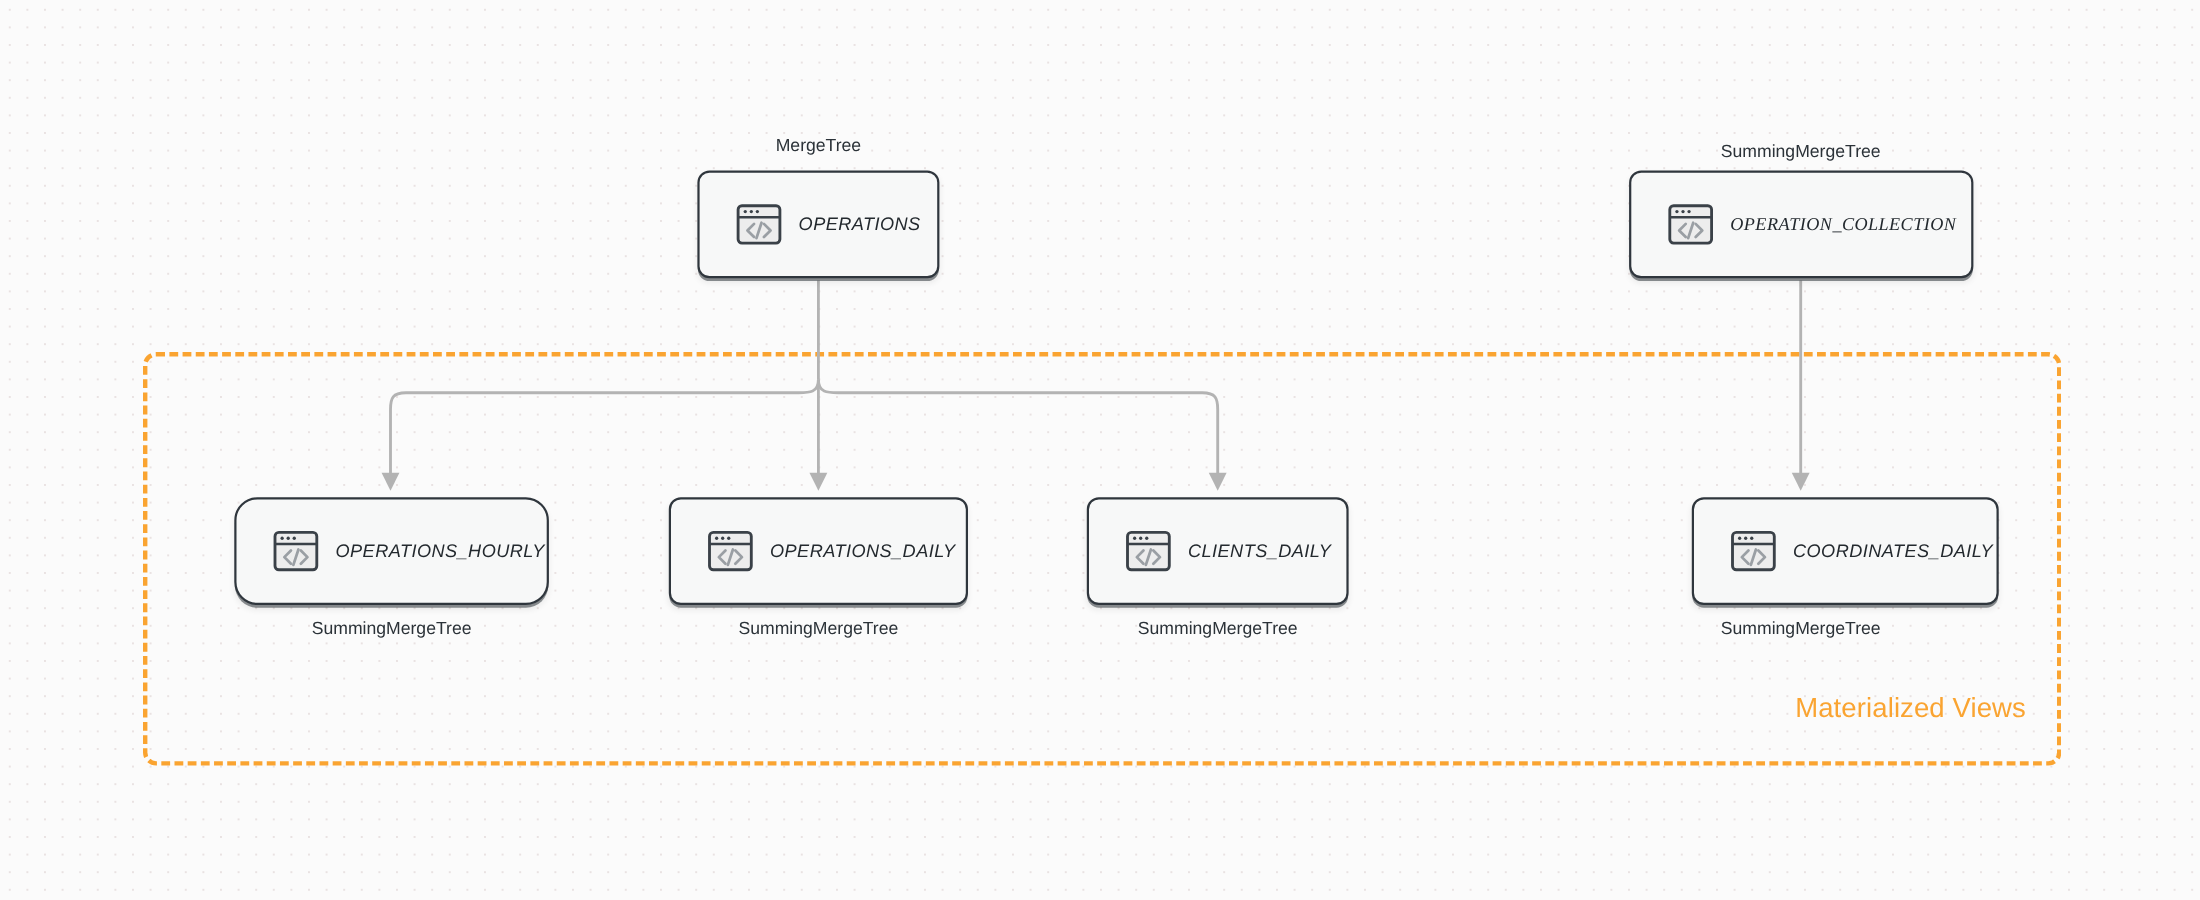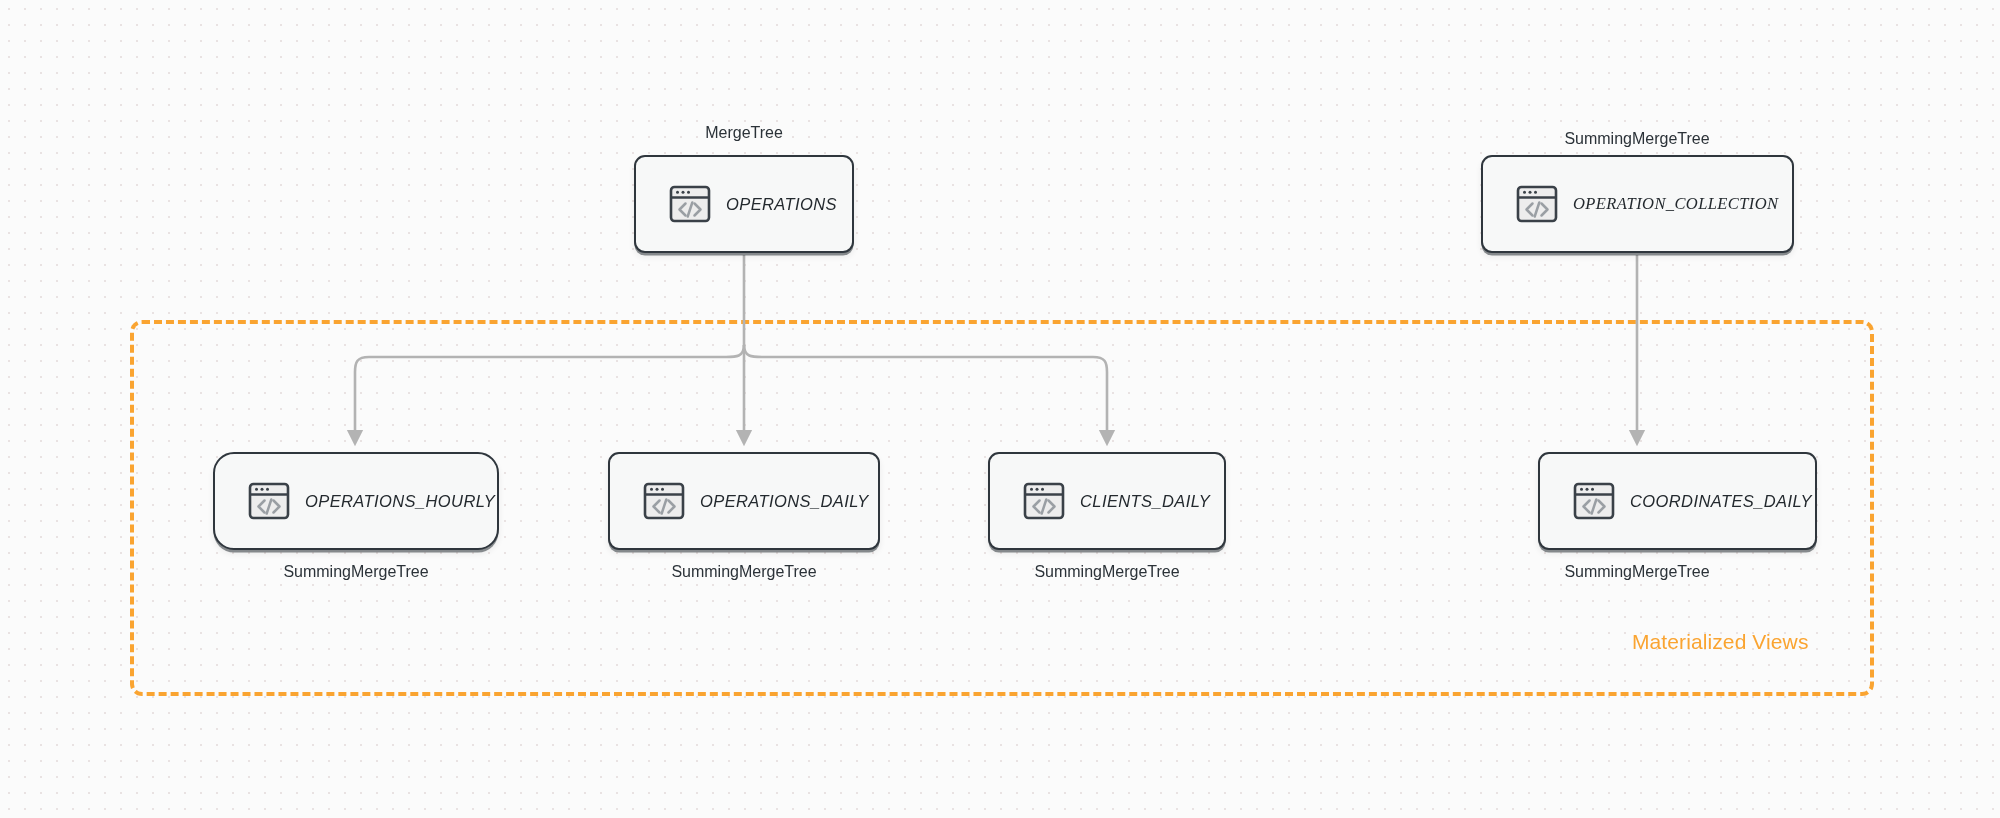--- a/index.html
+++ b/index.html
@@ -38,21 +38,21 @@
   
   .mv-group {
     position: absolute;
     box-sizing: border-box;
     border: 4px dashed #faa431;
     border-radius: 12px;
   }
   .mv-label {
     position: absolute;
     color: #faa431;
-    font-size: 21px;
+    font-size: 25px;
     letter-spacing: 0.1px;
     white-space: nowrap;
   }
 
   
   .node {
     position: absolute;
     box-sizing: border-box;
     background: #f7f8f8;
     border: 2.6px solid #2f363d;

